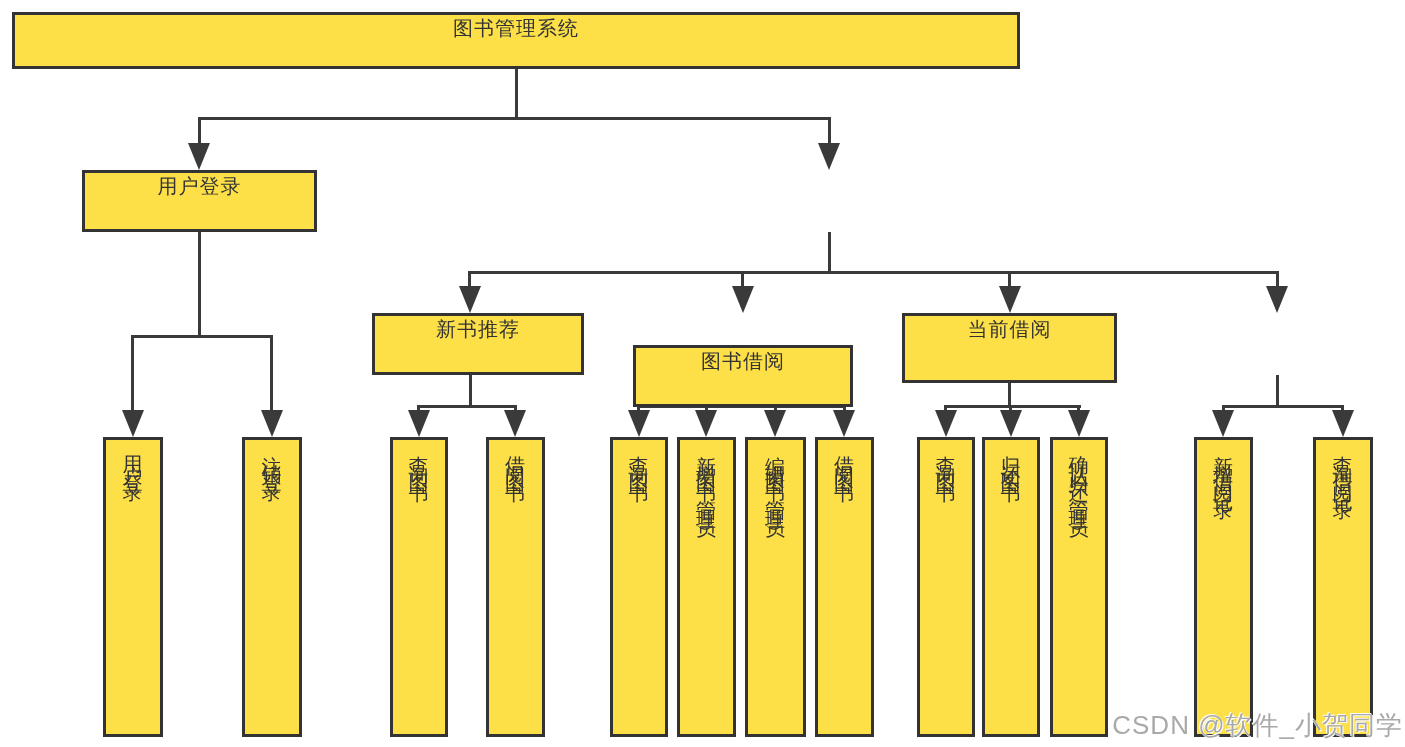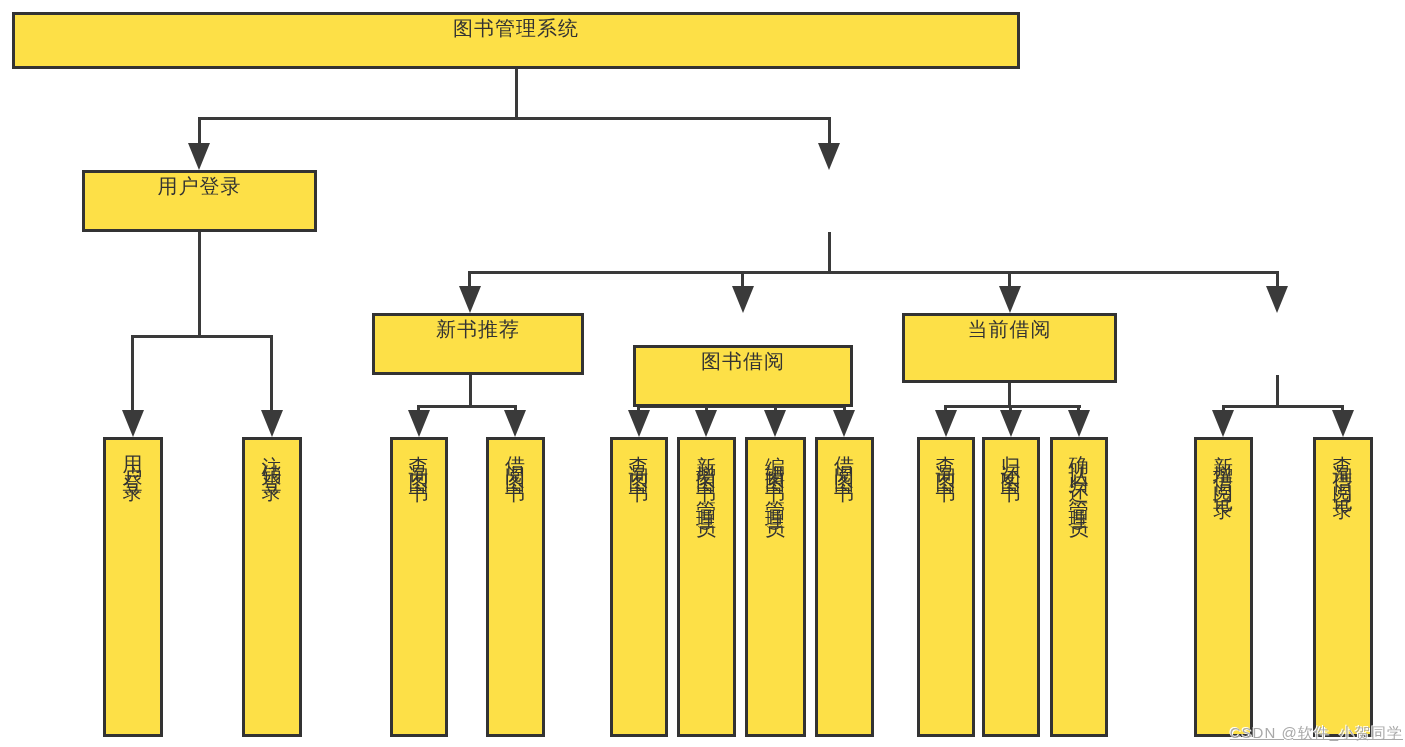--- a/index.html
+++ b/index.html
@@ -52,26 +52,25 @@
     height: 0;
     border-left: 11px solid transparent;
     border-right: 11px solid transparent;
     border-top: 27px solid #3a3a3a;
     z-index: 1;
   }
   .watermark {
     position: absolute;
     right: 2px;
     bottom: 4px;
-    font-size: 15px;
+    font-size: 26px;
     color: #a9a9a9;
     letter-spacing: 1px;
     z-index: 10;
     text-shadow: 1px 1px 0 #ffffff, -1px -1px 0 #ffffff;
-    text-decoration: underline;
   }
 </style>
 </head>
 <body>
 
 <div id="stage">
 
   <div class="box" style="left:12px; top:12px; width:1008px; height:57px;">
     <span>图书管理系统</span>
   </div>

